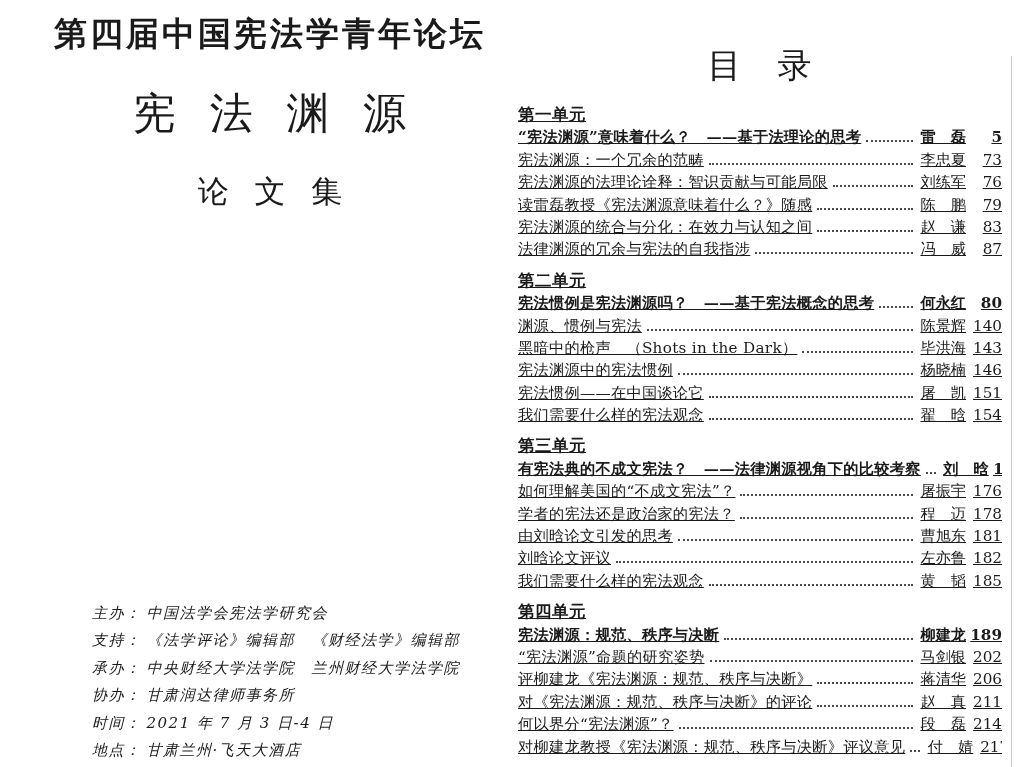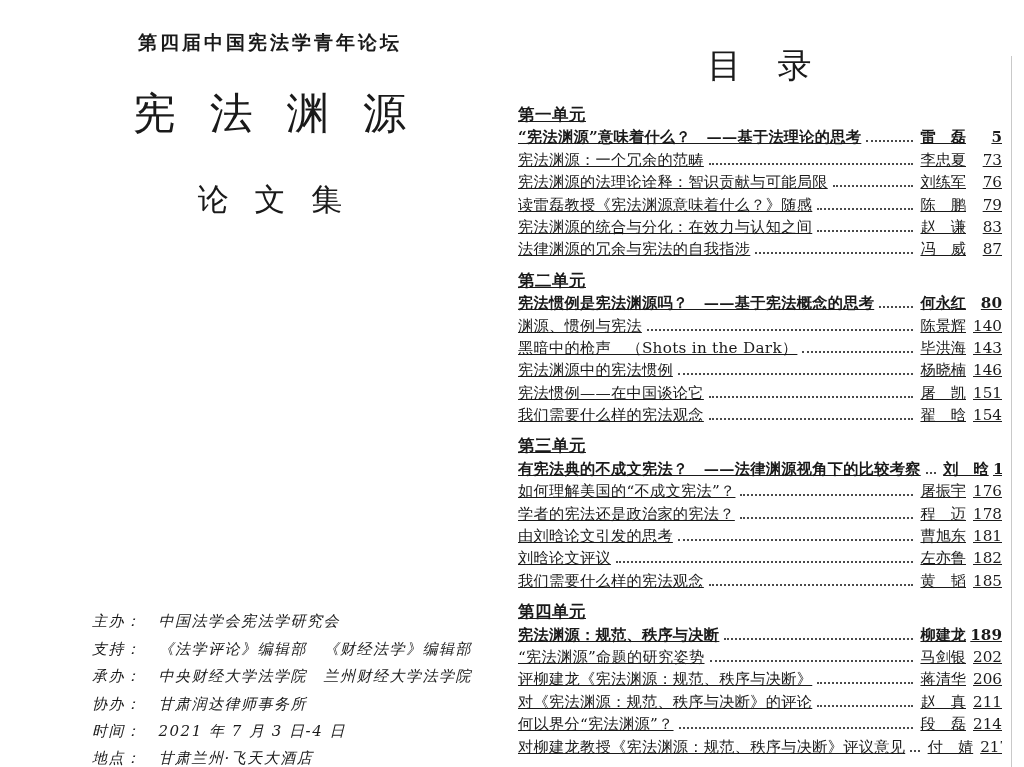--- a/index.html
+++ b/index.html
@@ -4,33 +4,33 @@
 <style>
   html,body{margin:0;padding:0;}
   body{
     width:1024px;height:767px;position:relative;overflow:hidden;
     background:#ffffff;color:#1a1a1a;
     font-family:"DejaVu Serif","Liberation Serif",serif;
   }
   
   .cover{position:absolute;left:0;top:0;width:540px;height:767px;}
   .forum-title{
-    position:absolute;left:0;top:24px;width:540px;text-align:center;
-    font-size:19px;line-height:36px;font-weight:bold;letter-spacing:3px;white-space:nowrap;
+    position:absolute;left:0;top:16px;width:540px;text-align:center;
+    font-size:33px;line-height:36px;font-weight:bold;letter-spacing:3px;white-space:nowrap;
   }
   .main-title{
     position:absolute;left:0;top:86px;width:540px;text-align:center;
     font-size:43px;line-height:54px;font-weight:500;word-spacing:18px;letter-spacing:1px;white-space:nowrap;
   }
   .sub-title{
-    position:absolute;left:0;top:178px;width:540px;text-align:center;
+    position:absolute;left:0;top:170px;width:540px;text-align:center;
     font-size:31px;line-height:42px;font-weight:500;word-spacing:16px;white-space:nowrap;
   }
   .cover-info{position:absolute;left:92px;top:604px;font-size:15px;font-style:italic;}
-  .info-line{height:27.4px;display:flex;align-items:flex-end;white-space:nowrap;gap:12px;}
+  .info-line{height:27.4px;display:flex;align-items:flex-start;white-space:nowrap;}
   .info-label{letter-spacing:1.5px;}
   .info-value{margin-left:5px;letter-spacing:1.5px;}
   
   .toc-title{
     position:absolute;left:518px;top:46px;width:484px;text-align:center;
     font-size:34px;line-height:38px;font-weight:500;letter-spacing:1px;
   }
   .toc-body{position:absolute;left:518px;top:104px;width:484px;text-decoration:underline;}
   .toc-section{margin-bottom:9px;}
   .row{height:22.4px;line-height:22.4px;overflow:hidden;}

